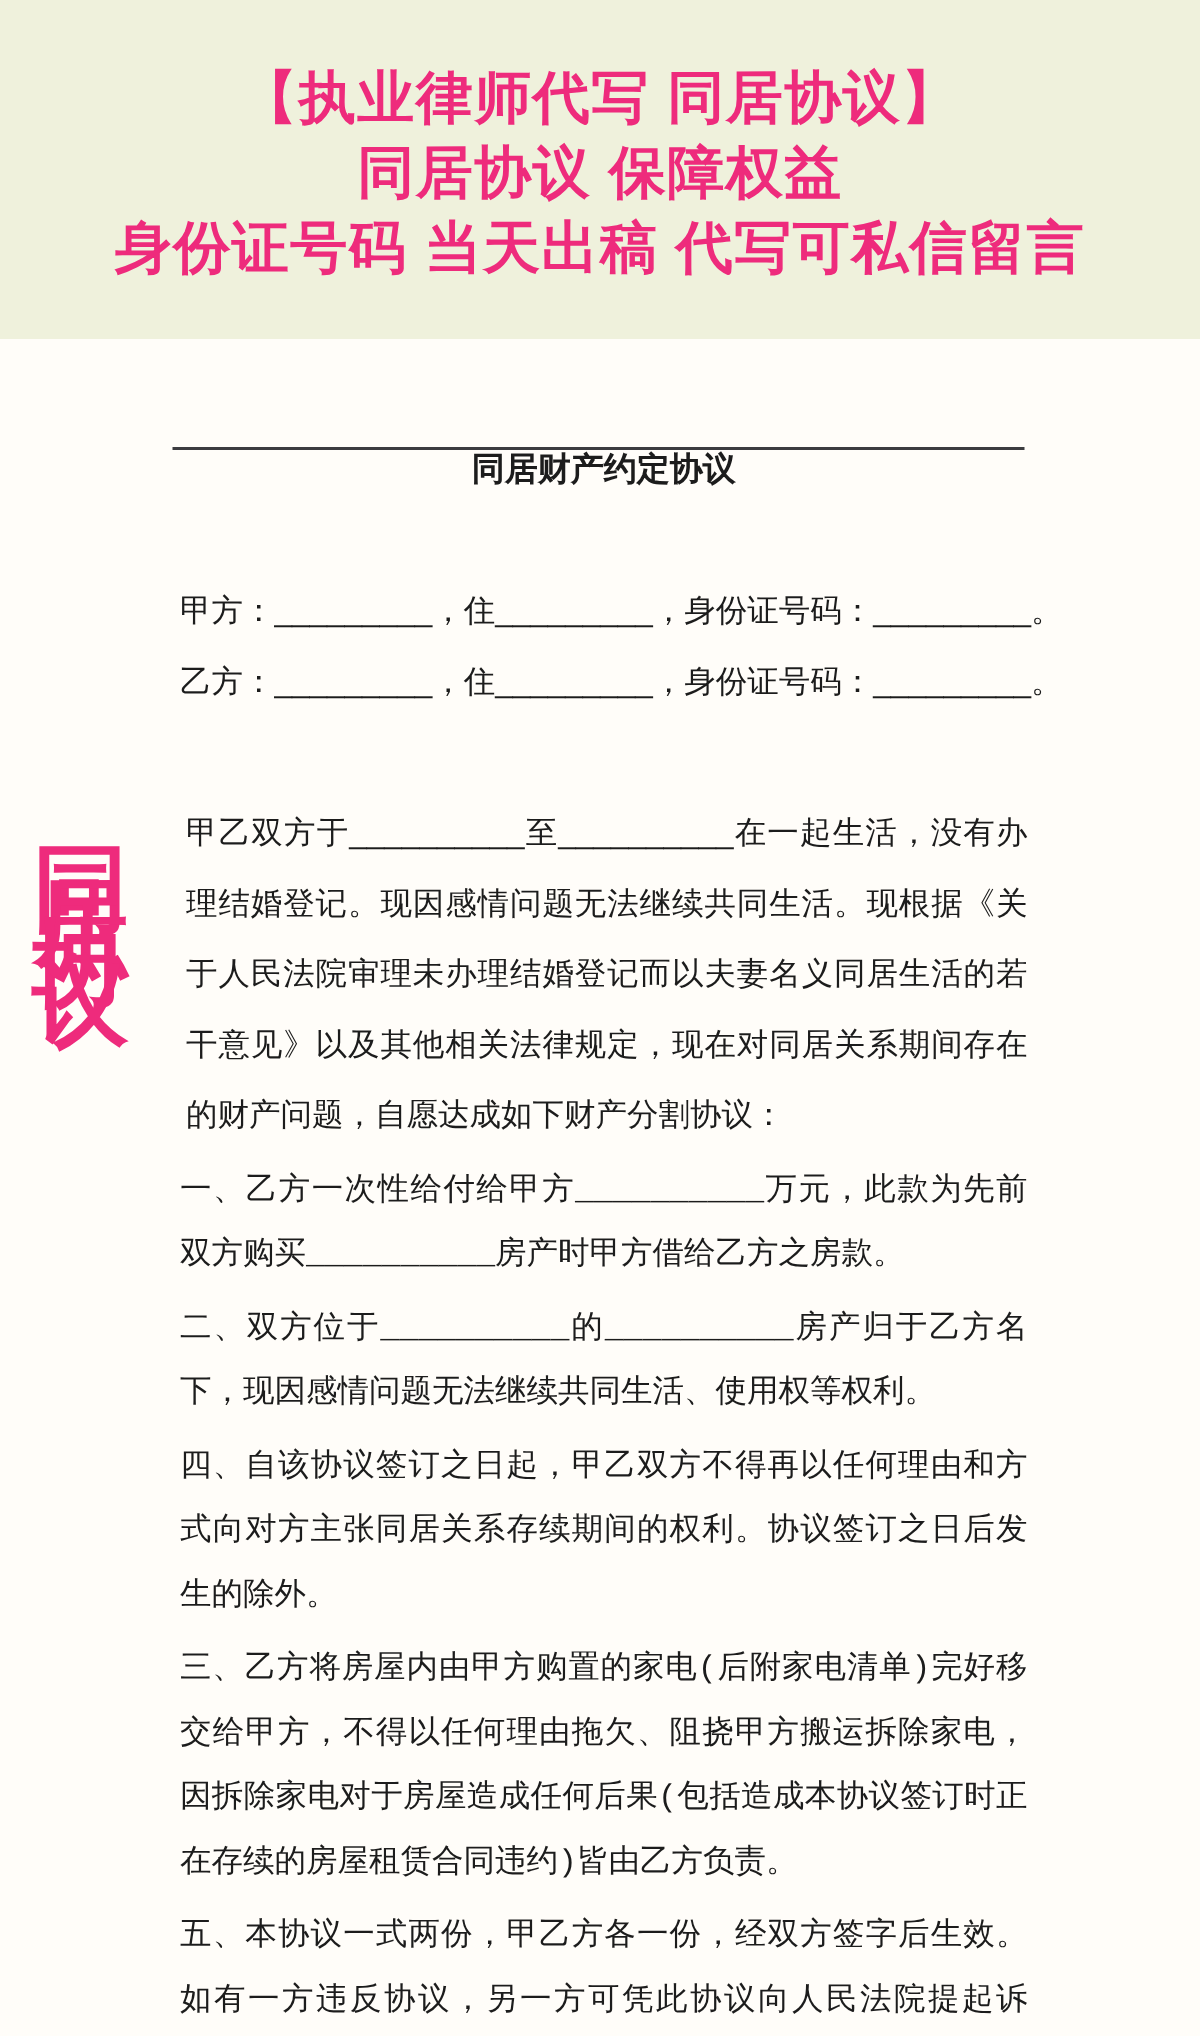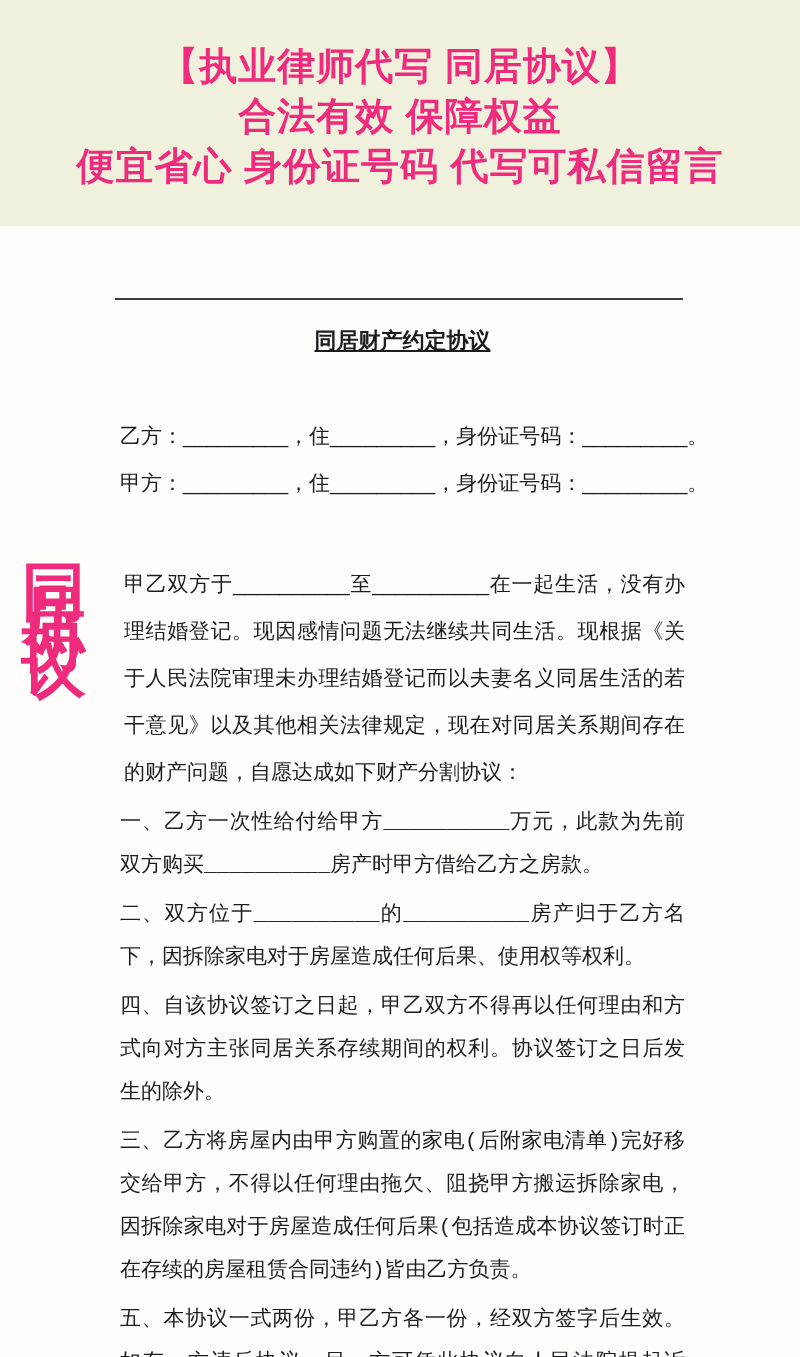--- a/index.html
+++ b/index.html
@@ -61,26 +61,24 @@
     width: 565px;
   }
   .rule {
     margin-top: 72px;
     margin-left: -5px;
     width: 568px;
     height: 2px;
     background: #3c3c40;
   }
   .doc-title {
-    margin-top: 28px;
     text-align: center;
     font-weight: bold;
     font-size: 22px;
     line-height: 26px;
-    text-decoration: underline;
   }
   .party-block {
     margin-top: 58px;
   }
   .party-line {
     font-size: 21px;
     line-height: 47px;
     white-space: nowrap;
   }
   .preamble {
@@ -95,35 +93,35 @@
     line-height: 43px;
     text-align: justify;
     font-family: Liberation Mono, monospace;
   }
 </style>
 </head>
 <body>
 
 <div class="banner">
   <div class="line">【执业律师代写 同居协议】</div>
-  <div class="line">合法有效 保障权益</div>
-  <div class="line">便宜省心 身份证号码 代写可私信留言</div>
+  <div class="line">同居协议 保障权益</div>
+  <div class="line">身份证号码 当天出稿 代写可私信留言</div>
 </div>
 
 <div class="vertical-watermark">同居协议</div>
 
 <div class="doc">
   <div class="rule"></div>
   <div class="doc-title">同居财产约定协议</div>
 
   <div class="party-block">
+    <div class="party-line">甲方：_________，住_________，身份证号码：_________。</div>
     <div class="party-line">乙方：_________，住_________，身份证号码：_________。</div>
-    <div class="party-line">甲方：_________，住_________，身份证号码：_________。</div>
   </div>
 
   <p class="preamble">甲乙双方于__________至__________在一起生活，没有办理结婚登记。现因感情问题无法继续共同生活。现根据《关于人民法院审理未办理结婚登记而以夫妻名义同居生活的若干意见》以及其他相关法律规定，现在对同居关系期间存在的财产问题，自愿达成如下财产分割协议：</p>
 
   <p class="clause">一、乙方一次性给付给甲方__________万元，此款为先前双方购买__________房产时甲方借给乙方之房款。</p>
-  <p class="clause">二、双方位于__________的__________房产归于乙方名下，因拆除家电对于房屋造成任何后果、使用权等权利。</p>
+  <p class="clause">二、双方位于__________的__________房产归于乙方名下，现因感情问题无法继续共同生活、使用权等权利。</p>
   <p class="clause">四、自该协议签订之日起，甲乙双方不得再以任何理由和方式向对方主张同居关系存续期间的权利。协议签订之日后发生的除外。</p>
   <p class="clause">三、乙方将房屋内由甲方购置的家电(后附家电清单)完好移交给甲方，不得以任何理由拖欠、阻挠甲方搬运拆除家电，因拆除家电对于房屋造成任何后果(包括造成本协议签订时正在存续的房屋租赁合同违约)皆由乙方负责。</p>
   <p class="clause">五、本协议一式两份，甲乙方各一份，经双方签字后生效。如有一方违反协议，另一方可凭此协议向人民法院提起诉讼。</p>
 </div>
 
 </body></html>

